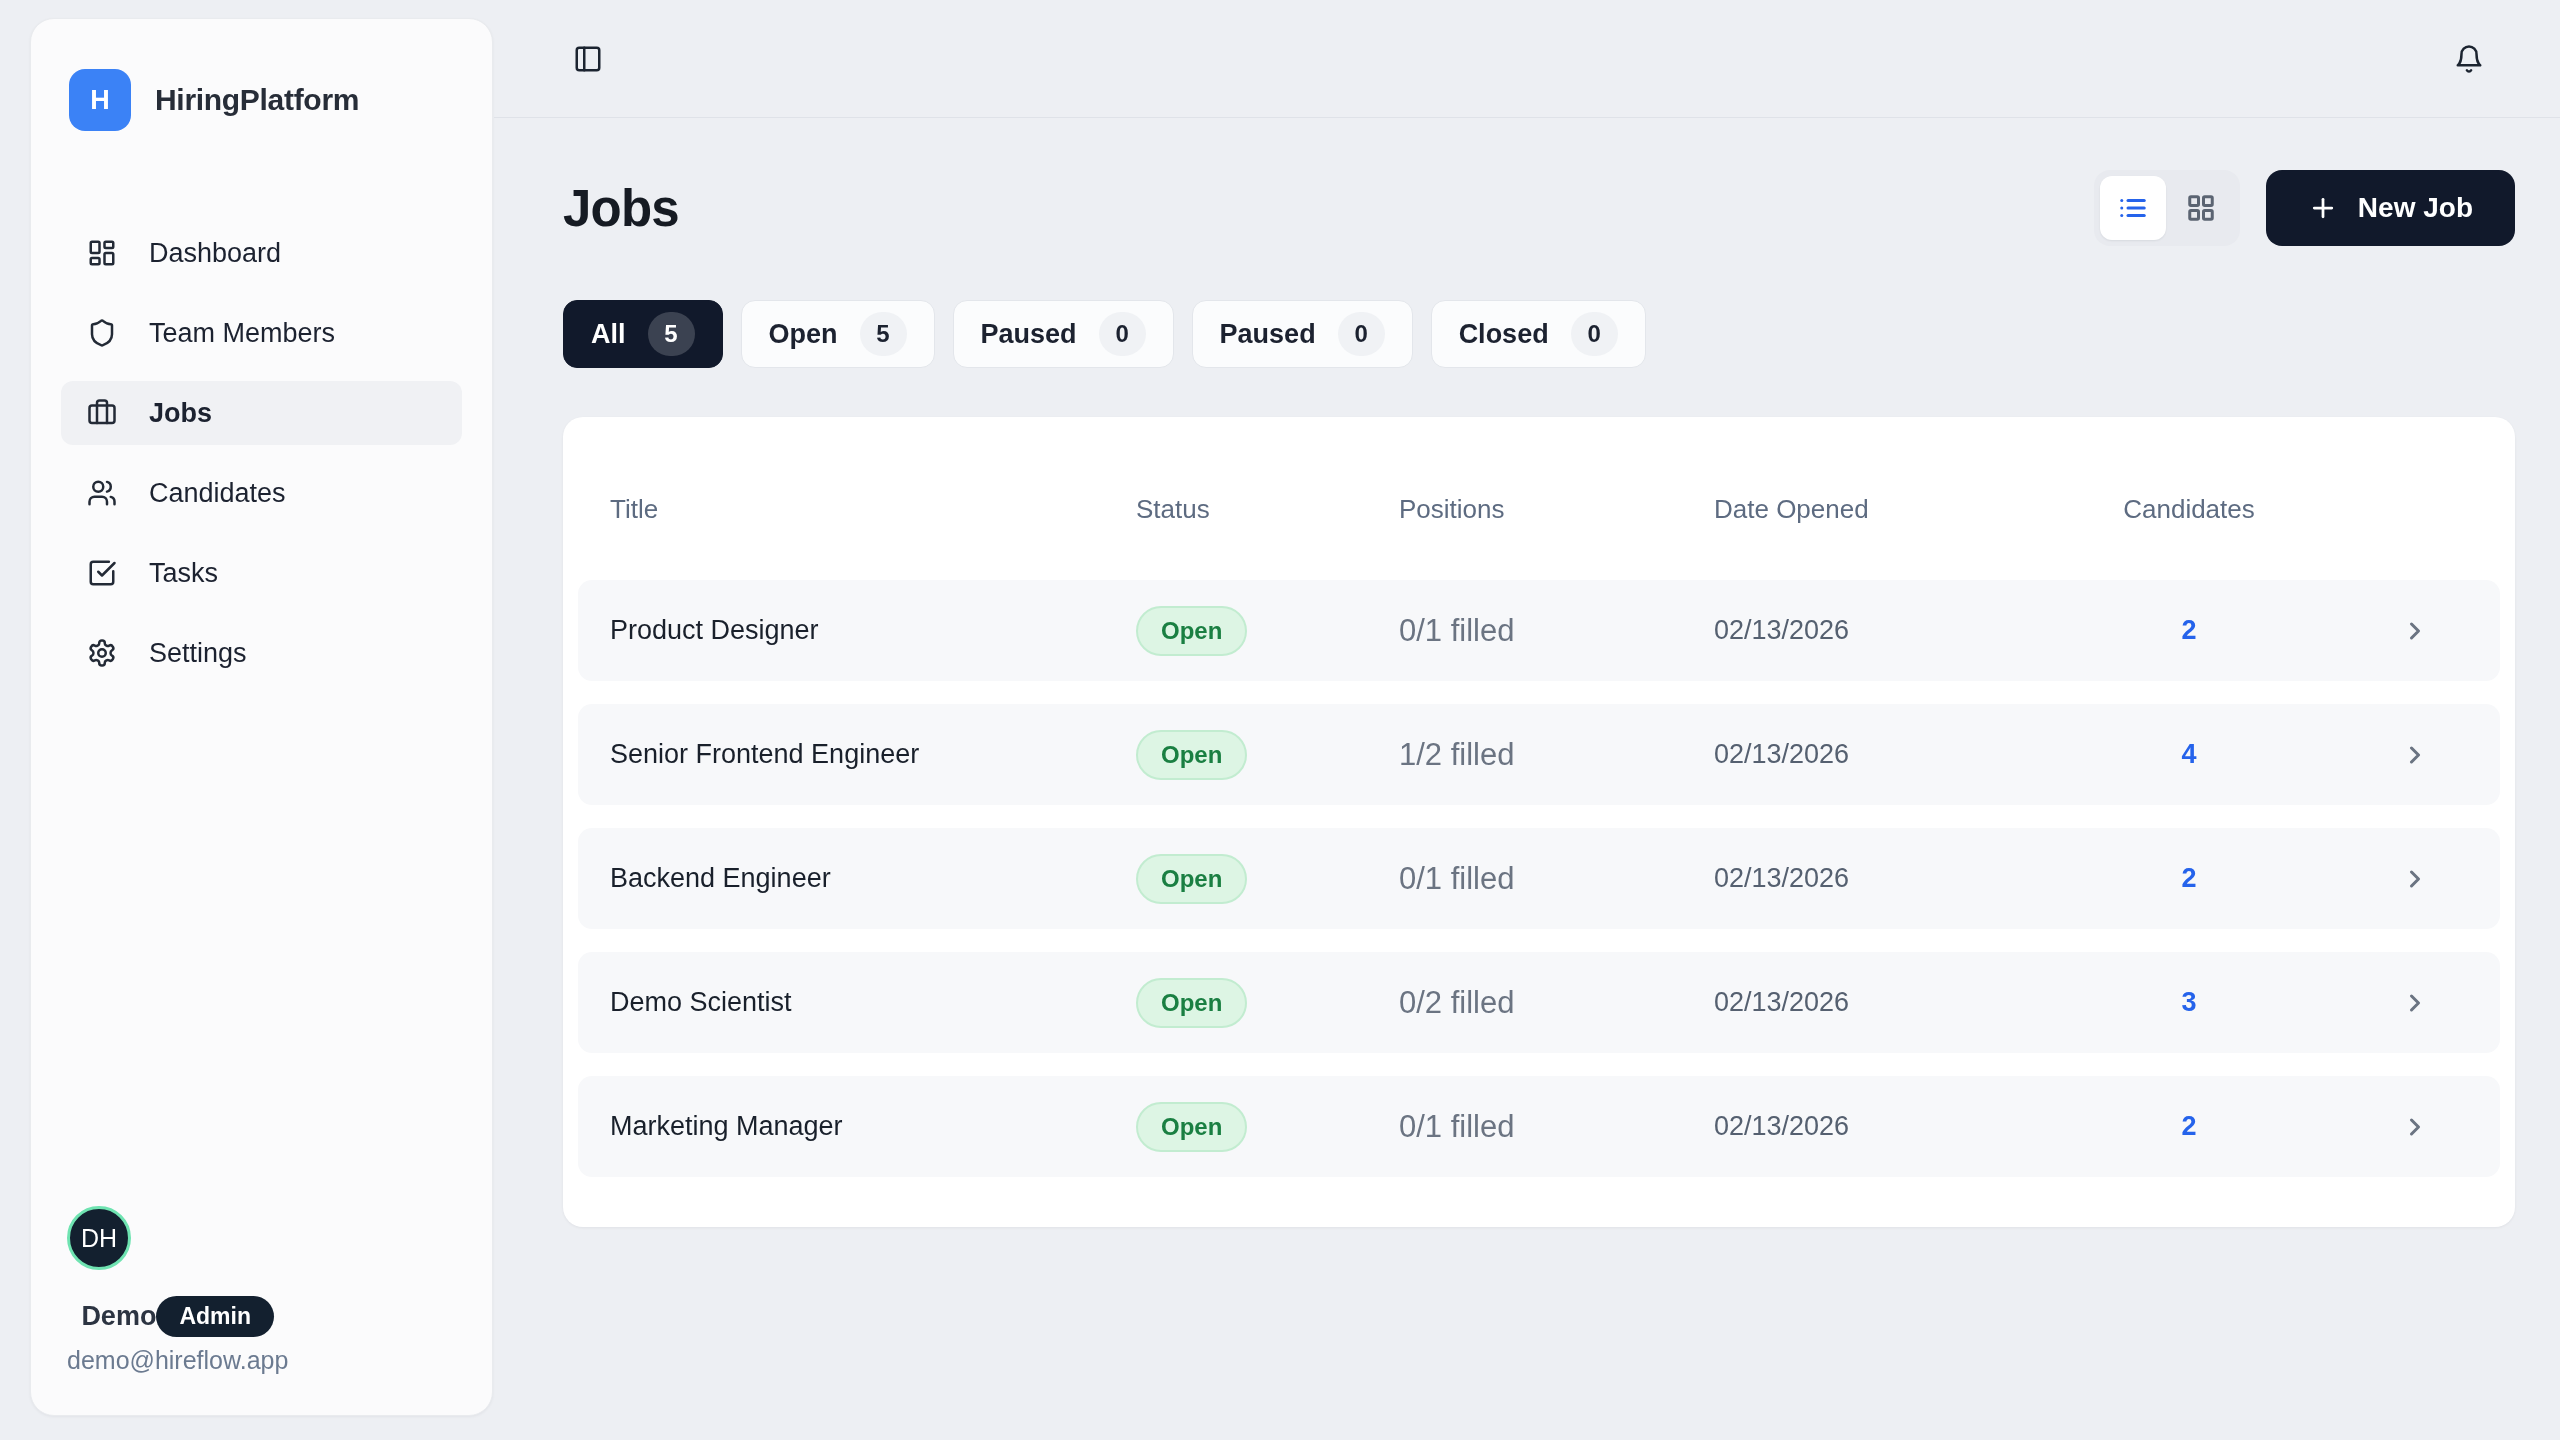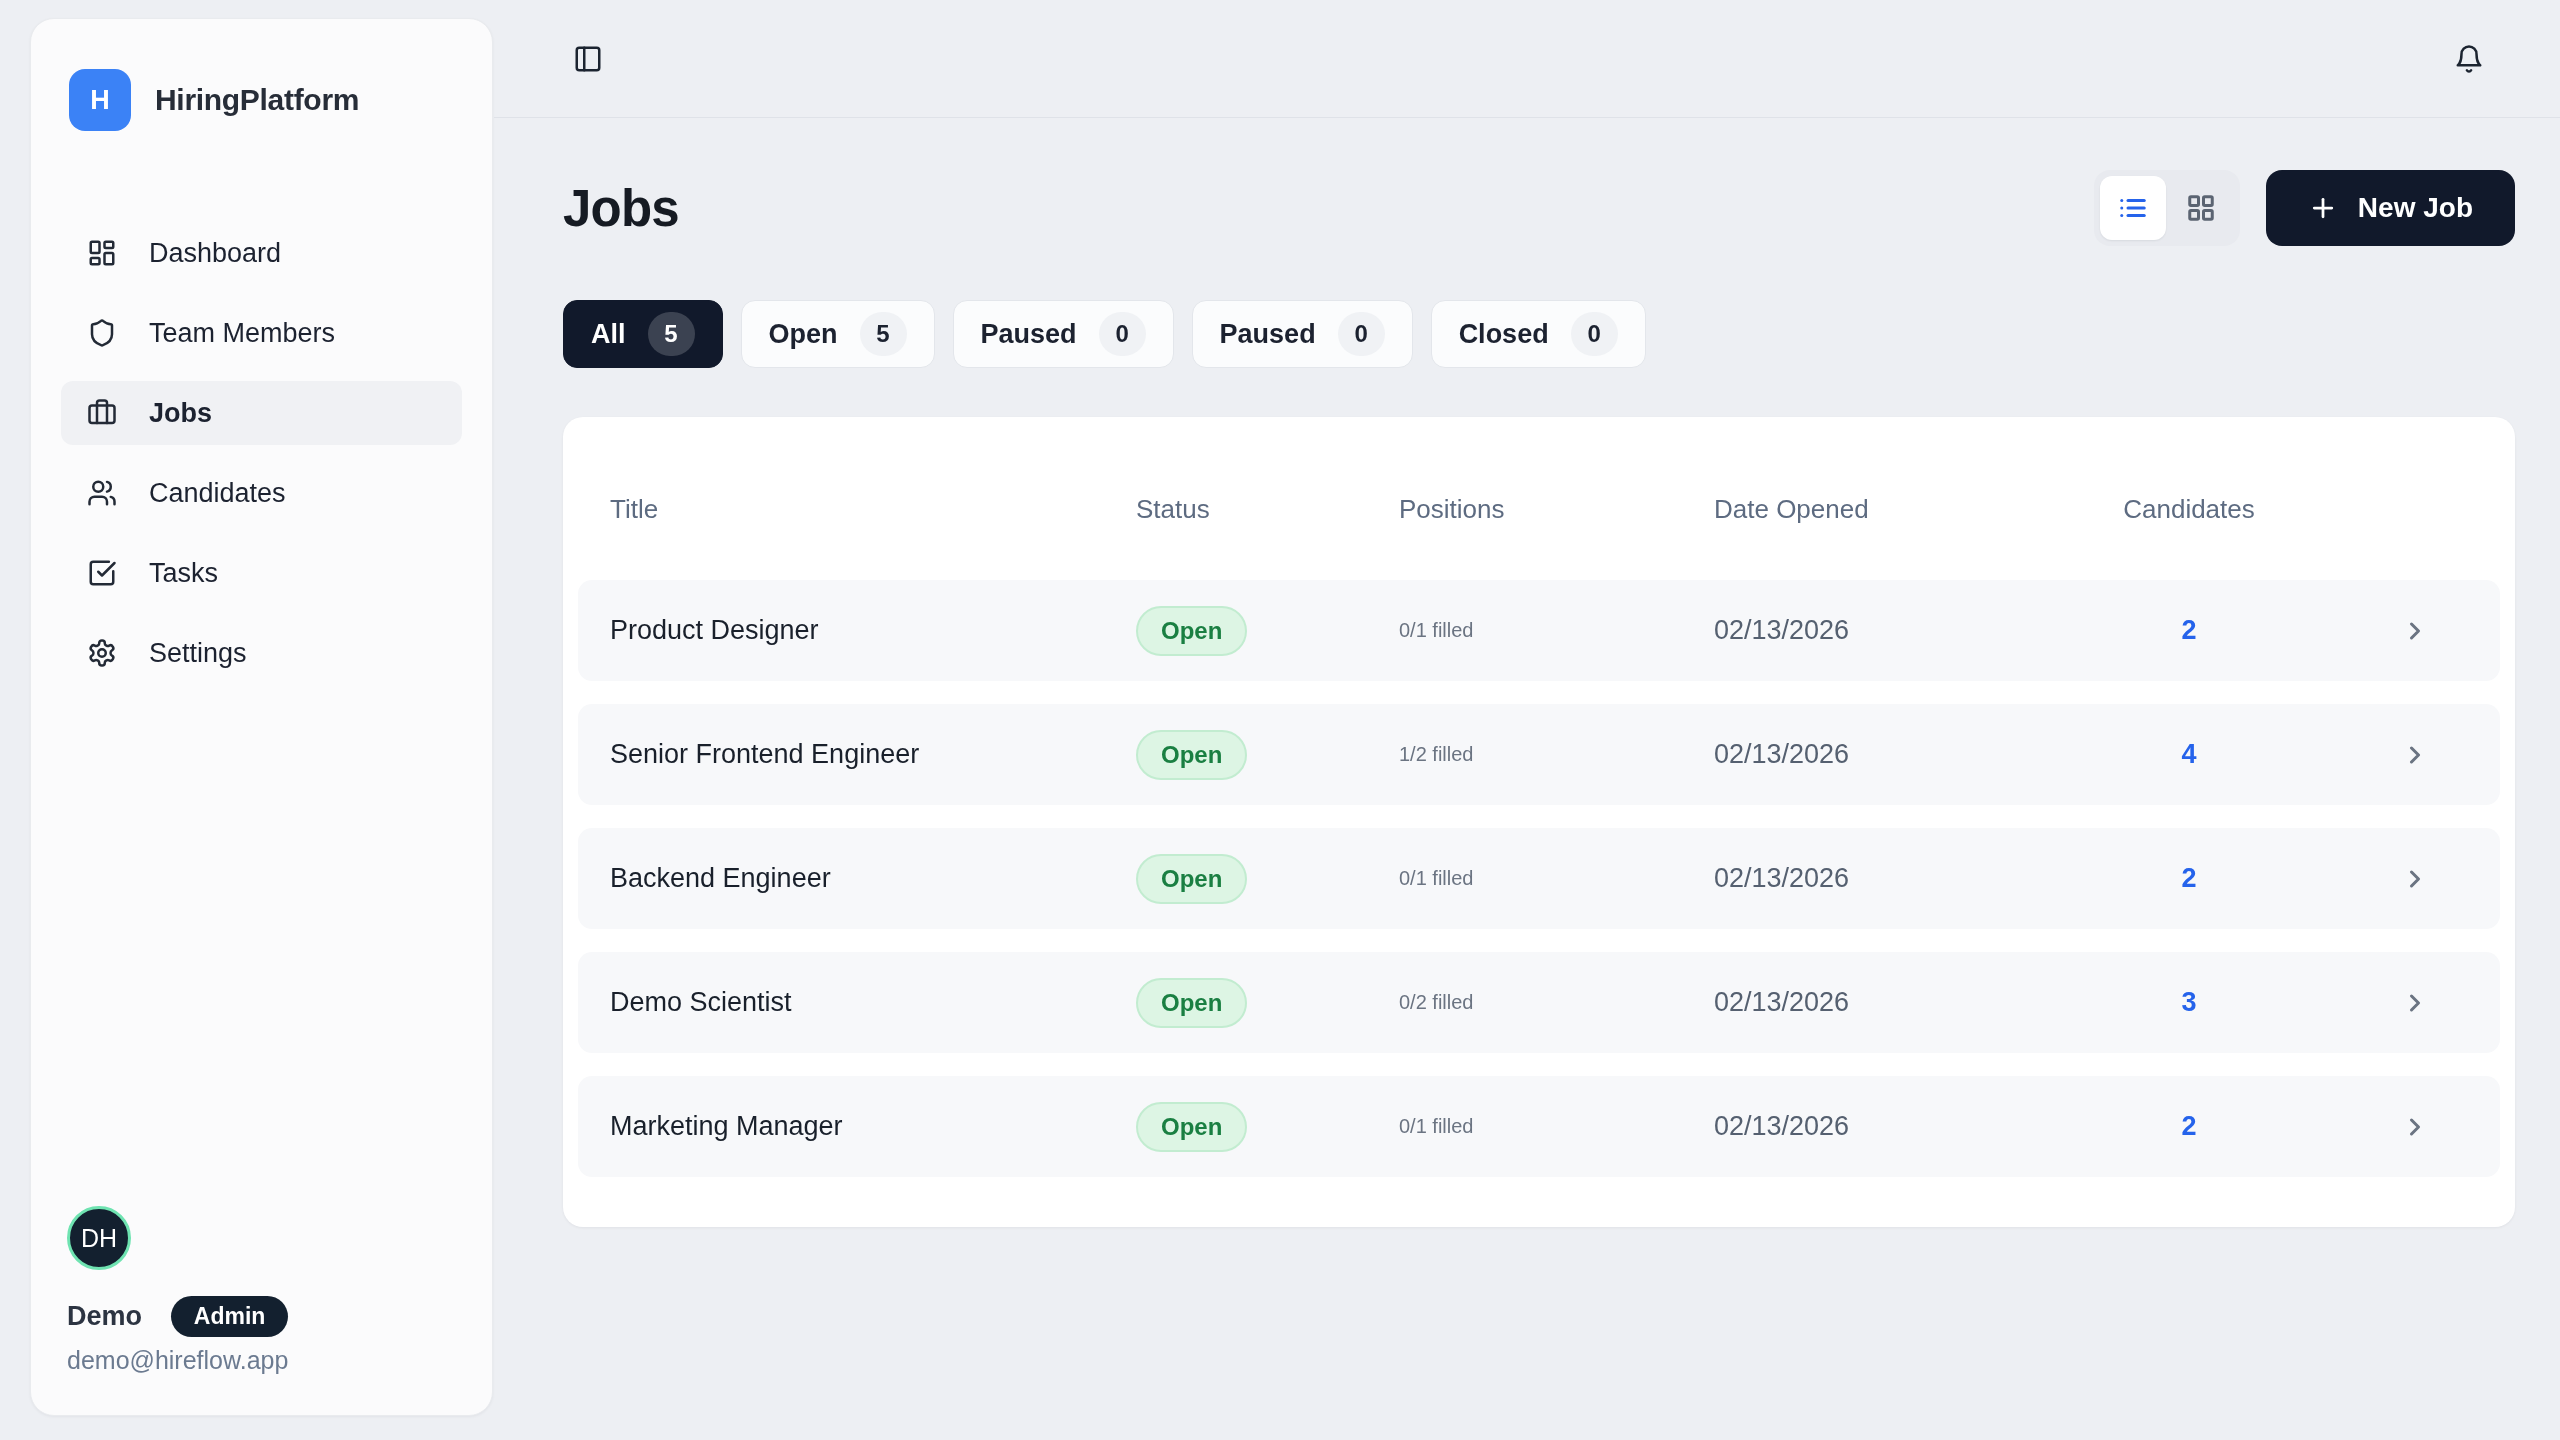--- a/index.html
+++ b/index.html
@@ -47,21 +47,21 @@
   .user-box { margin-top:auto; display:flex; gap:24px; align-items:flex-start; padding:0 6px;flex-direction:column; }
   .avatar {
     width:64px; height:64px; border-radius:50%;
     background:#13202f; color:#fff;
     border:3px solid #6fe3b1;
     font-size:25px; font-weight:400;
     display:flex; align-items:center; justify-content:center;
     flex:0 0 auto;
   }
   .user-info { flex:1; padding-top:2px; }
-  .user-top { display:flex; align-items:center; justify-content:space-between; }
+  .user-top { display:flex; align-items:center; justify-content:center; }
   .user-name { font-size:27px; font-weight:700; color:#2c3442; }
   .role-badge {
     background:#13202f; color:#fff;
     font-size:23px; font-weight:700;
     padding:7px 23px; border-radius:999px;
   }
   .user-email { margin-top:9px; font-size:25px; color:#6b7a90; }
 
   
   .main { position:absolute; left:494px; top:0; right:0; bottom:0; }
@@ -142,21 +142,21 @@
   }
   .trow:last-child { margin-bottom:0; }
   .cell-title { padding-left:32px; font-size:27px; font-weight:500; color:#19202b; }
   .badge-open {
     display:inline-flex; align-items:center; justify-content:center;
     padding:9px 23px; border-radius:999px;
     background:#ddf5e4; border:2px solid #c2ecd0;
     color:#1a7f42; font-size:24px; font-weight:700;
     width:fit-content;
   }
-  .cell-pos { font-size:20px; color:#6b7482; }
+  .cell-pos { font-size:31px; color:#6b7482; }
   .cell-date { font-size:27px; color:#55607080; color:#556070; }
   .cell-cand { text-align:center; font-size:27px; font-weight:700; color:#2563eb; }
   .cell-chev { display:flex; justify-content:center; }
   .cell-chev svg { width:28px; height:28px; stroke:#6b7482; stroke-width:2.6; fill:none; stroke-linecap:round; stroke-linejoin:round; }
 </style>
 </head>
 <body>
 
 <aside class="sidebar">
   <div class="logo-row">

